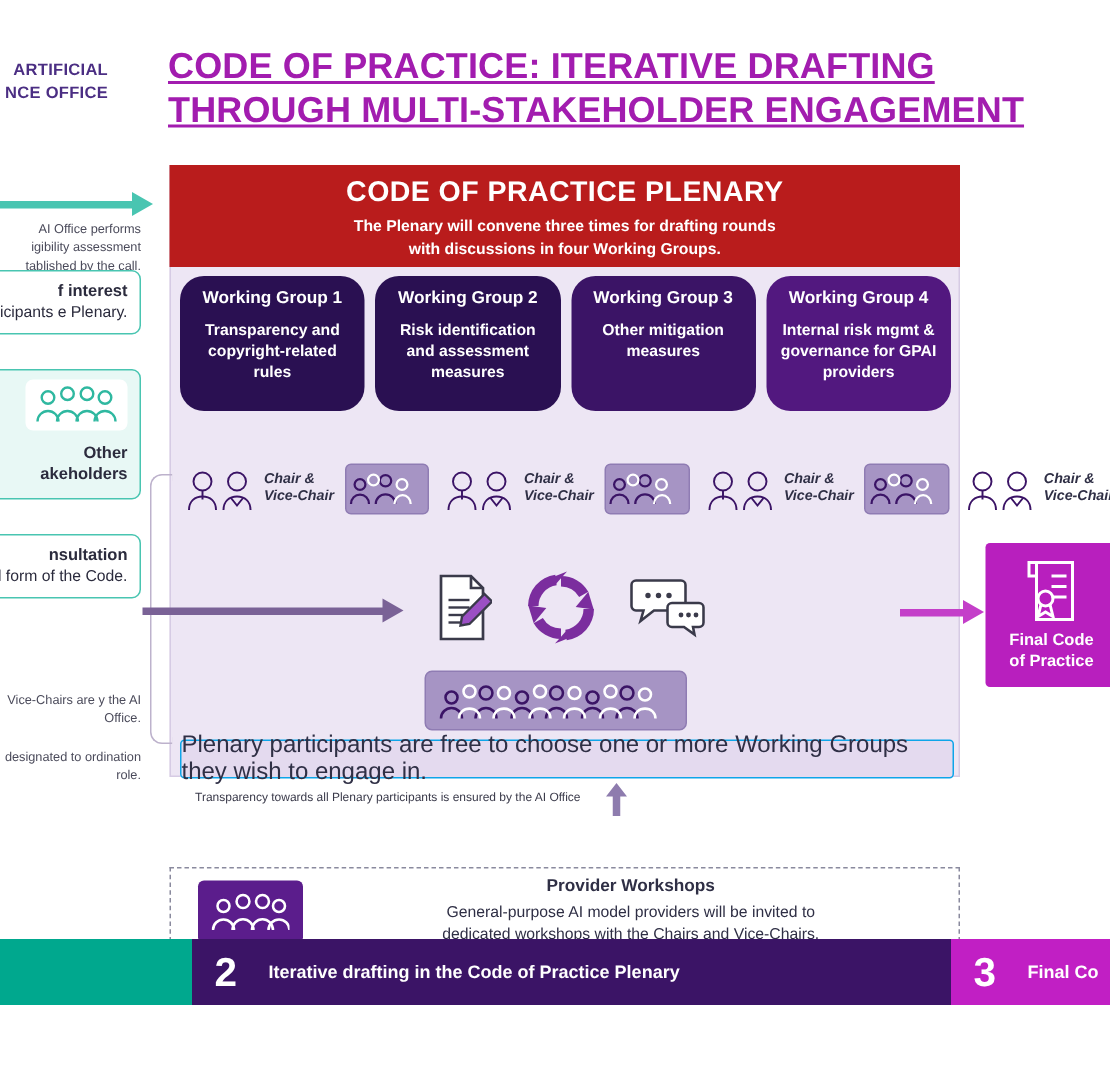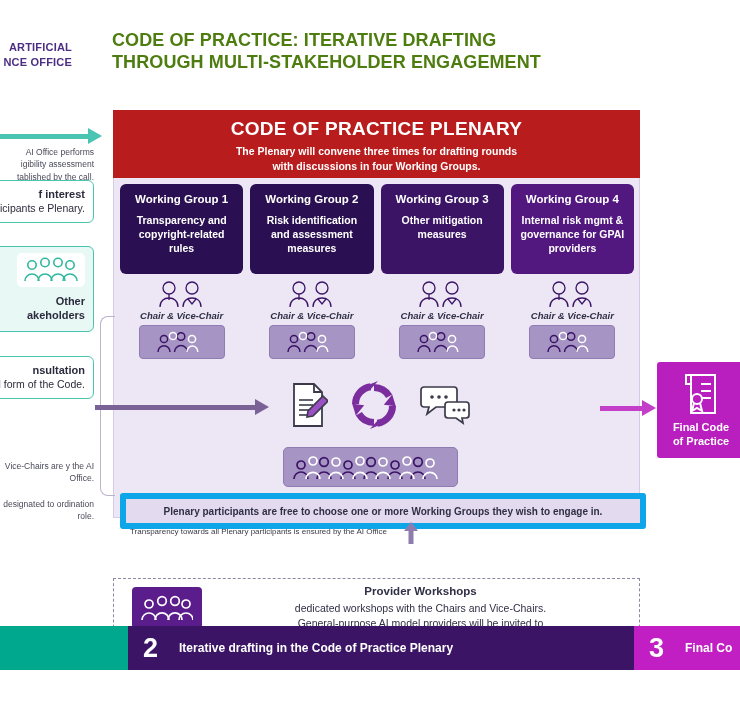--- a/index.html
+++ b/index.html
@@ -10,22 +10,22 @@
     color:#3B1466;
   }
   .stage{position:absolute;inset:0;}
 
   
   .logo{position:absolute;left:-58px;top:40px;width:130px;text-align:right;
         font-size:11px;font-weight:bold;letter-spacing:.2px;line-height:1.35;color:#4B2E83;}
 
   
   .main-title{position:absolute;left:112px;top:30px;width:620px;
-      font-size:18px;font-weight:bold;line-height:1.22;color:#4d7c0f;
-      letter-spacing:.1px;}
+      font-size:24px;font-weight:bold;line-height:1.22;color:#a21caf;
+      letter-spacing:.1px;text-decoration:underline;}
 
   
   .left-col{position:absolute;left:0;top:108px;width:100px;height:430px;}
   .teal-arrow{position:absolute;left:-40px;top:22px;width:150px;height:12px;}
   .teal-arrow .shaft{position:absolute;left:0;top:4px;width:132px;height:5px;background:#49C5B1;}
   .teal-arrow .head{position:absolute;left:128px;top:-2px;width:0;height:0;
       border-top:8px solid transparent;border-bottom:8px solid transparent;border-left:14px solid #49C5B1;}
   .lc-text{position:absolute;font-size:8.5px;color:#4a4a5a;line-height:1.45;text-align:right;width:96px;left:-2px;}
   .lc-box{position:absolute;left:-96px;width:190px;border:1.6px solid #49C5B1;border-radius:6px;
       background:#fff;box-sizing:border-box;padding:6px 8px;text-align:right;}
@@ -38,47 +38,47 @@
   .plenary{position:absolute;left:113px;top:110px;width:527px;height:408px;
       background:#EDE6F4;border:1px solid #d6cbe4;box-sizing:border-box;}
   .plenary-header{position:absolute;left:113px;top:110px;width:527px;height:68px;
       background:#b91c1c;box-sizing:border-box;padding-top:8px;text-align:center;}
   .plenary-header .ttl{color:#fff;font-size:19px;font-weight:bold;letter-spacing:.3px;}
   .plenary-header .sub{color:#fff;font-size:10.5px;font-weight:bold;line-height:1.4;margin-top:4px;}
 
   
   .wg-row{position:absolute;left:120px;top:184px;width:514px;height:90px;
       display:flex;gap:7px;}
-  .wg{flex:1;border-radius:6px;box-sizing:border-box;padding:9px 6px 6px;
+  .wg{flex:1;border-radius:16px;box-sizing:border-box;padding:9px 6px 6px;
       text-align:center;color:#fff;}
   .wg .wg-title{font-size:11.5px;font-weight:bold;margin-bottom:8px;}
   .wg .wg-desc{font-size:10.5px;line-height:1.35;font-weight:bold;}
 
   
   .chair-row{position:absolute;left:120px;top:278px;width:514px;height:96px;display:flex;gap:7px;}
-  .chair-cell{flex:1;display:flex;flex-direction:column;align-items:center;}
+  .chair-cell{flex:1;display:flex;flex-direction:row;align-items:center;}
   .chair-icons{height:30px;display:flex;align-items:flex-end;}
   .chair-label{font-size:9.5px;font-style:italic;font-weight:bold;color:#2f2f45;margin:2px 0 4px;}
   .group-box{width:84px;height:32px;background:#A694C4;border:1px solid #8f7cb3;border-radius:4px;
       display:flex;align-items:center;justify-content:center;}
 
   
   .center-icons{position:absolute;left:290px;top:378px;width:180px;height:54px;
       display:flex;align-items:center;justify-content:space-between;}
 
   
   .pp-band{position:absolute;left:283px;top:447px;width:173px;height:38px;
       background:#A694C4;border:1px solid #8f7cb3;border-radius:5px;
       display:flex;align-items:center;justify-content:center;}
 
   
   .plenary-note{position:absolute;left:120px;top:493px;width:514px;height:24px;
-      background:#E4DAEF;border:6px solid #0ea5e9;border-radius:3px;
+      background:#E4DAEF;border:1px solid #0ea5e9;border-radius:3px;
       display:flex;align-items:center;justify-content:center;
-      font-size:10px;font-weight:bold;color:#2f2f45;}
+      font-size:16px;font-weight:normal;color:#2f2f45;}
 
   
   .transp{position:absolute;left:115px;top:527px;font-size:8px;color:#3a3a4a;margin-left:15px;}
   .transp-arrow{position:absolute;left:404px;top:522px;width:14px;height:22px;}
 
   
   .pw{position:absolute;left:113px;top:578px;width:527px;height:60px;
       border:1.2px dashed #8a8a9e;box-sizing:border-box;display:flex;align-items:center;}
   .pw-icon{width:70px;height:42px;background:#5B1D8C;border-radius:4px;margin-left:18px;
       display:flex;align-items:center;justify-content:center;flex:none;}
@@ -435,22 +435,22 @@
             <circle cx="45" cy="9" r="4"></circle>
           <path d="M1 25c0-4 3.2-7 7-7s7 3 7 7"></path>
           <path d="M14 25c0-4.1 3.2-7.2 7-7.2s7 3.1 7 7.2"></path>
           <path d="M27 25c0-4.1 3.2-7.2 7-7.2s7 3.1 7 7.2"></path>
           <path d="M38 25c0-4 3.2-7 7-7s7 3 7 7"></path>
         </g>
       </svg>
     </div>
     <div class="pw-txt">
       <div class="pw-h">Provider Workshops</div>
+      <div class="pw-b">General-purpose AI model providers will be invited to</div>
       <div class="pw-b">dedicated workshops with the Chairs and Vice-Chairs.</div>
-      <div class="pw-b">General-purpose AI model providers will be invited to</div>
     </div>
   </div>
 
   <div class="magenta-arrow">
     <div class="shaft"></div>
       <div class="head"></div>
   </div>
   <div class="final-box">
     <span>
       <svg width="40" height="44" viewBox="0 0 40 44">

